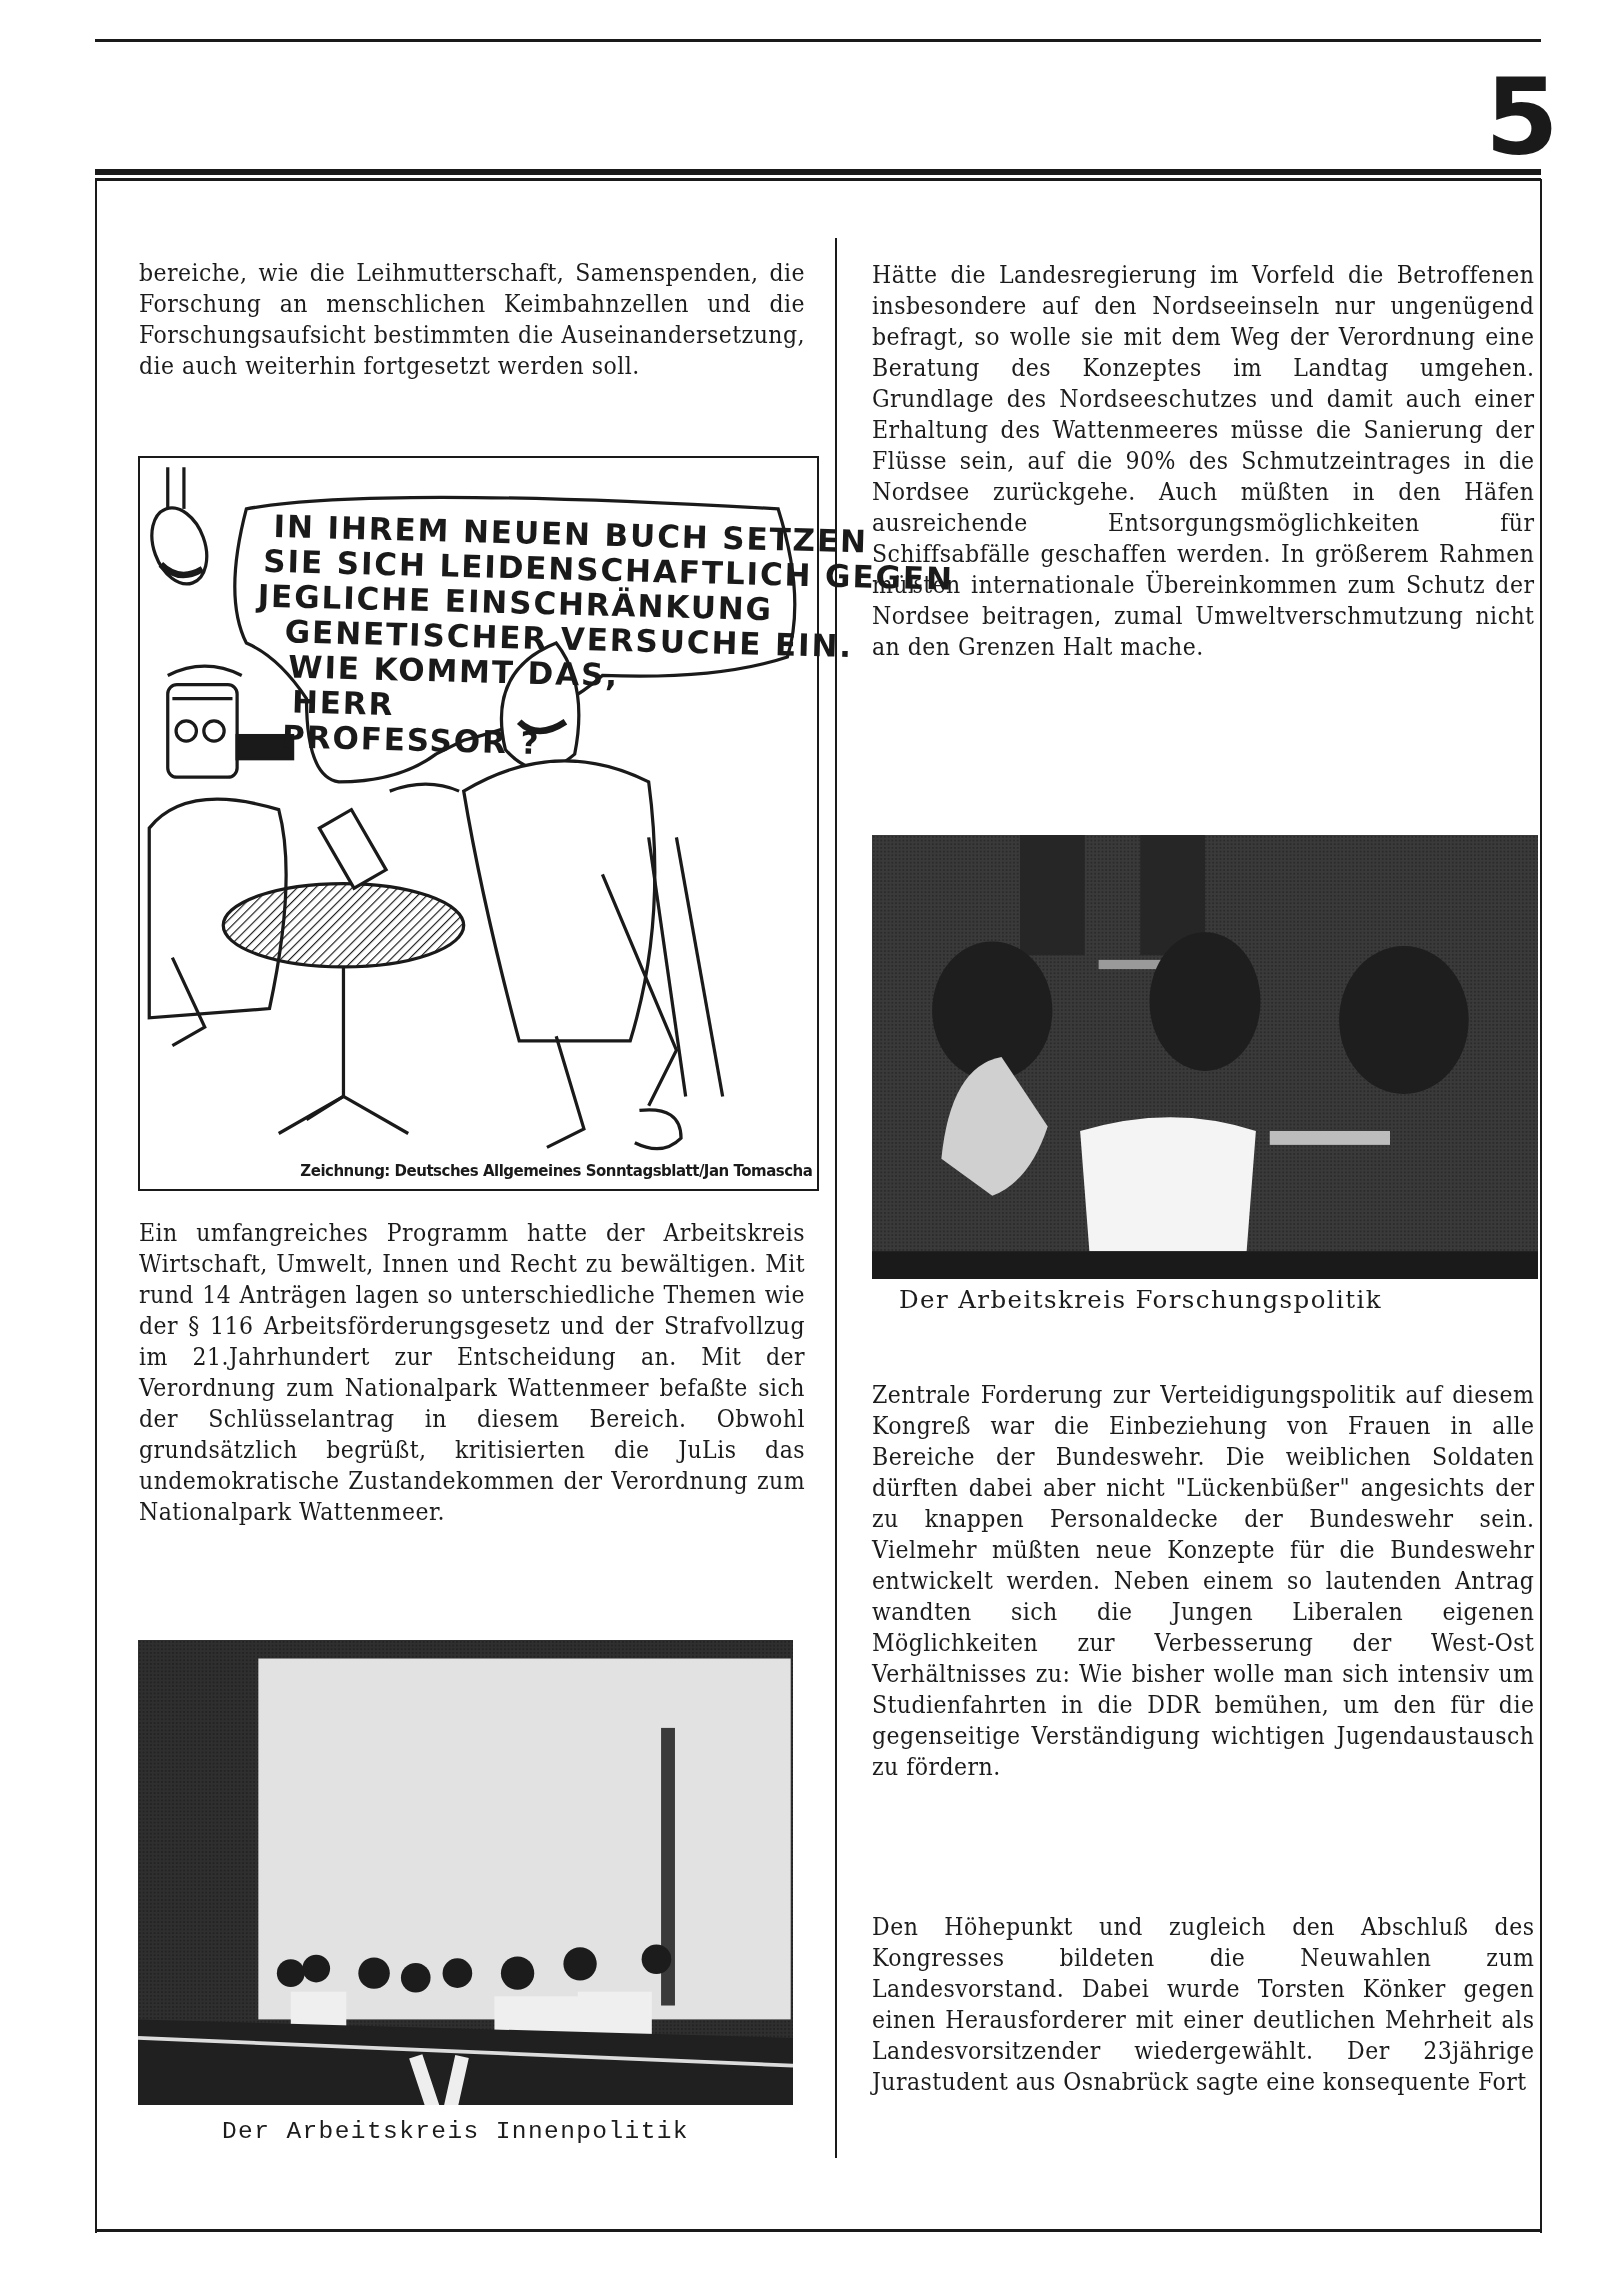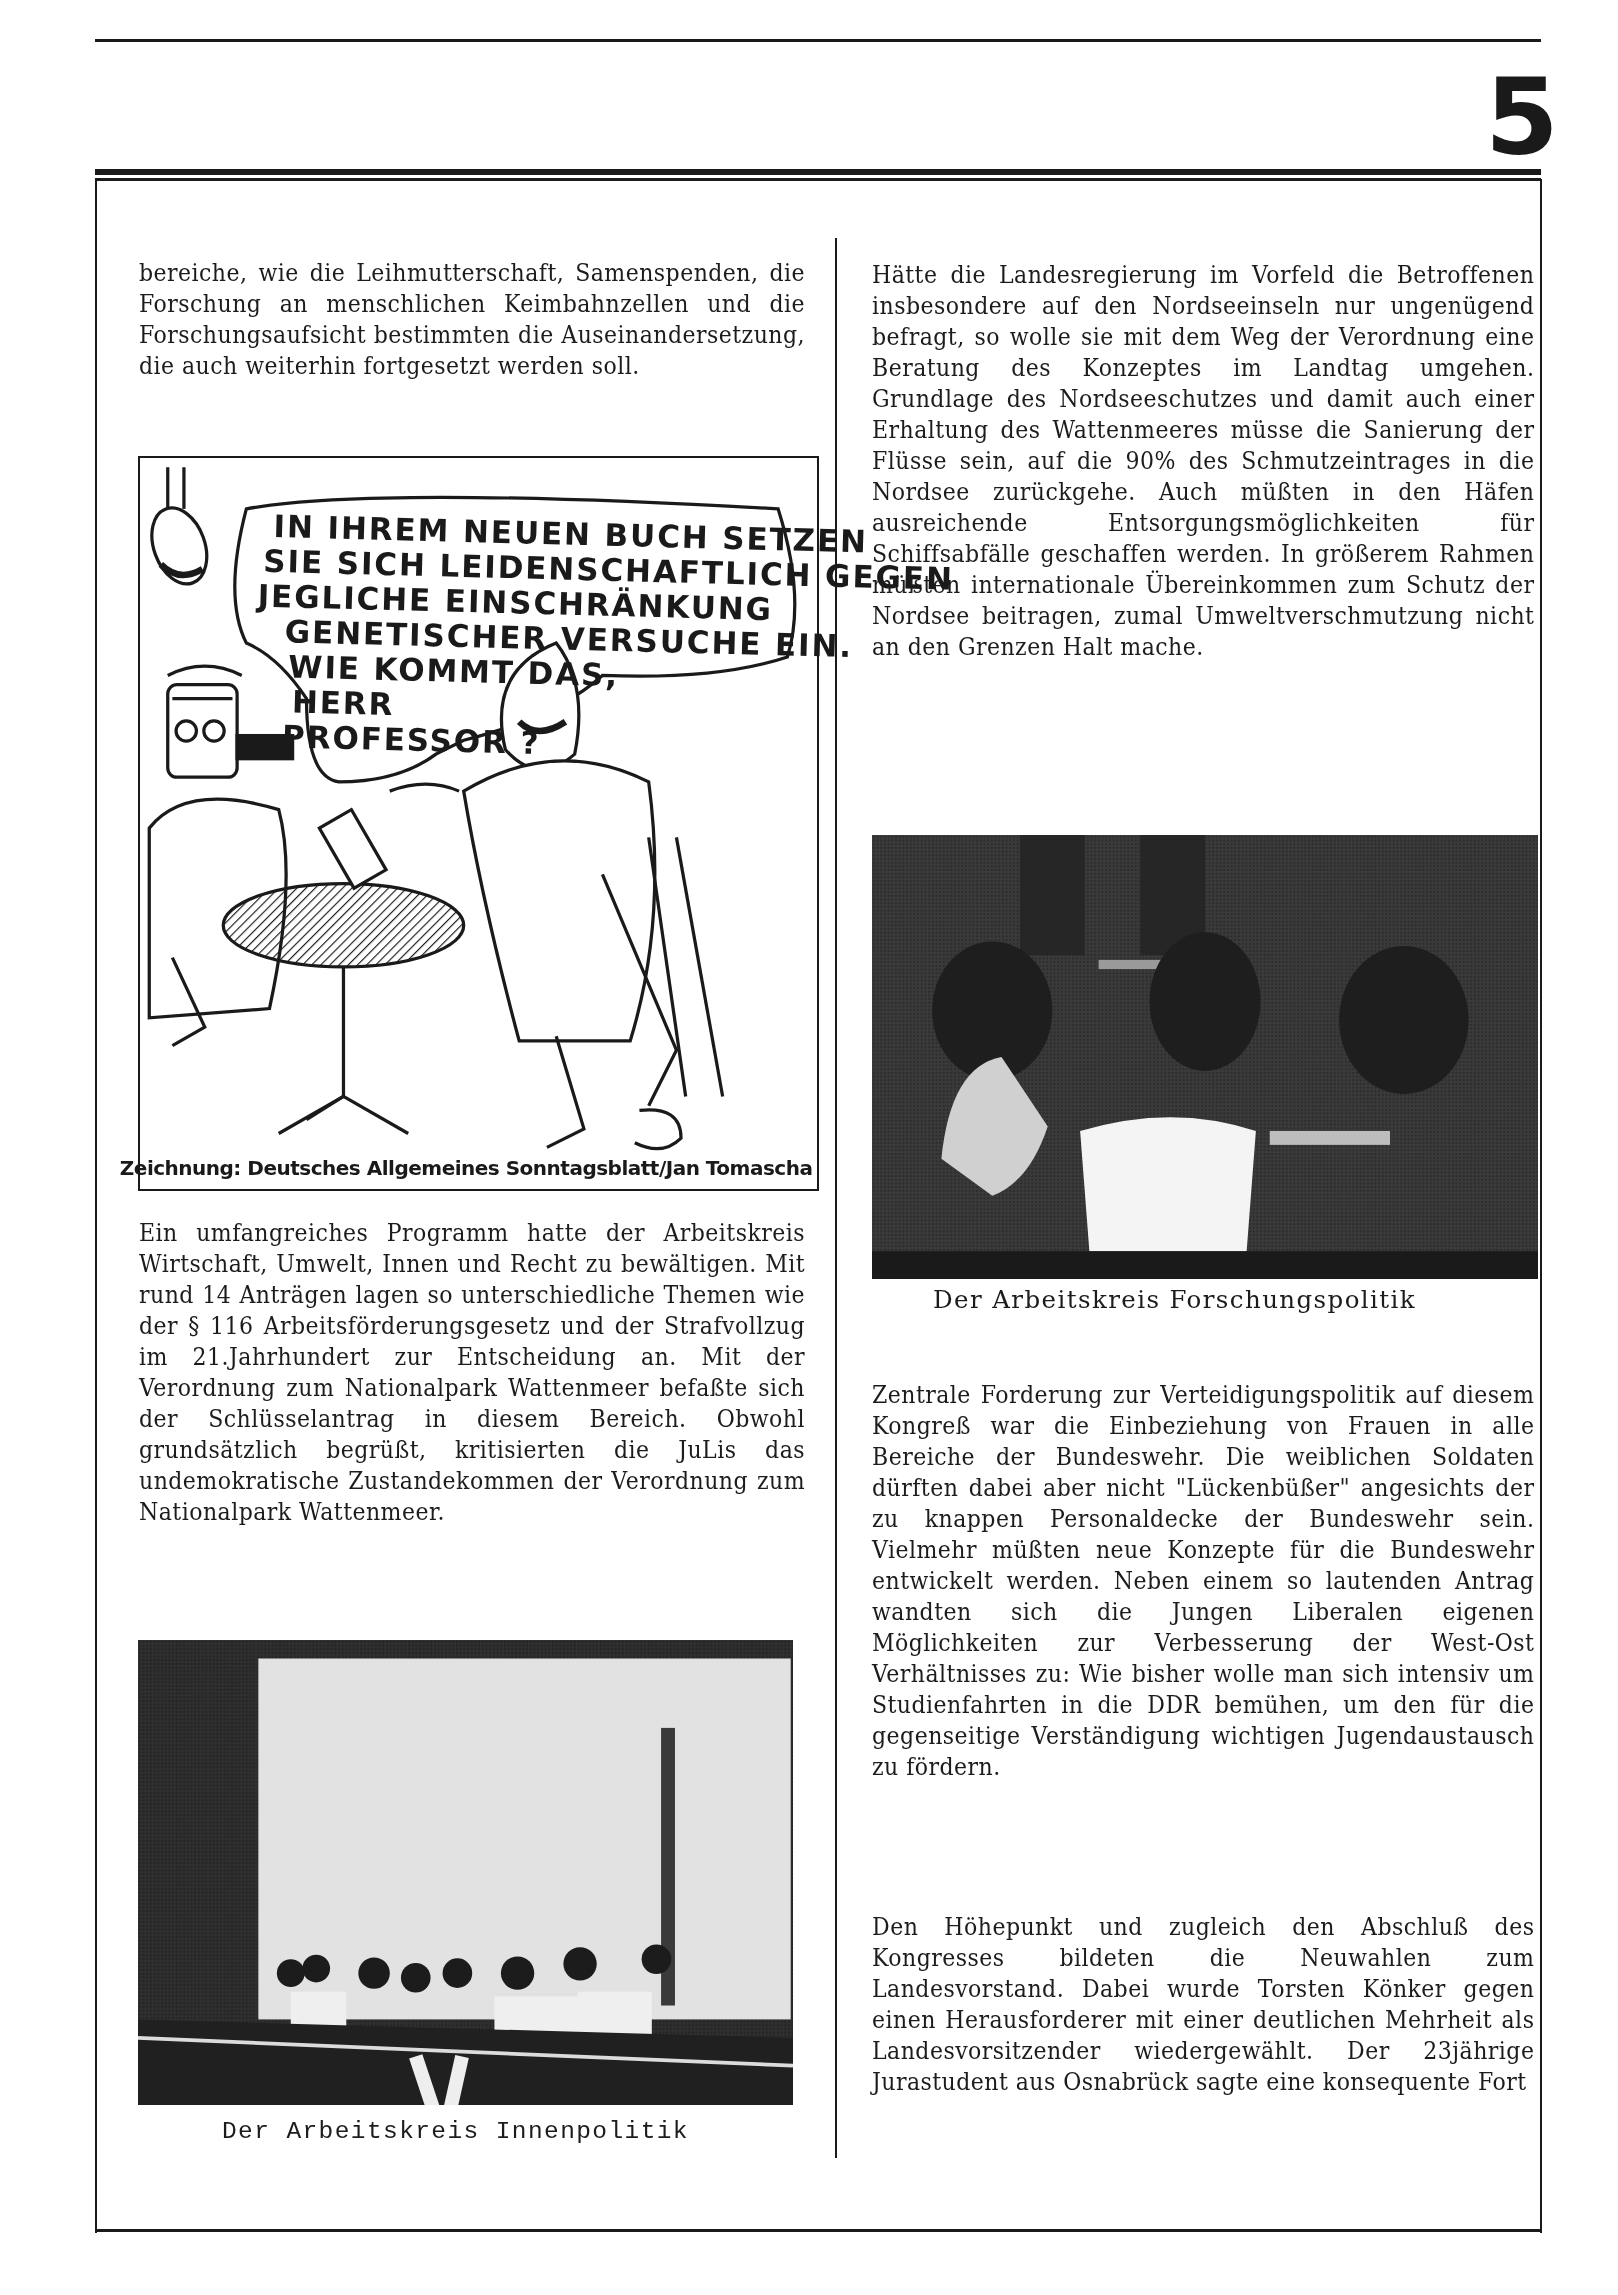--- a/index.html
+++ b/index.html
@@ -9,21 +9,21 @@
   .frame-left { position:absolute; left:95px; top:179px; width:2.3px; height:2054px; background:#1a1a1a; }
   .frame-right { position:absolute; left:1540px; top:179px; width:2.3px; height:2054px; background:#1a1a1a; }
   .col-divider { position:absolute; left:835px; top:238px; width:2.3px; height:1920px; background:#1a1a1a; }
   .para { position:absolute; font-family:"DejaVu Serif", serif; font-size:24.5px; line-height:31px; text-align:justify; text-align-last:left; letter-spacing:0.5px; color:#1c1c1c; margin:0; transform:scaleX(0.9); transform-origin:left top; }
   .col-left { left:139px; width:740px; }
   .col-right { left:872px; width:736px; }
   .caption { position:absolute; font-family:"DejaVu Serif", serif; font-size:24.5px; line-height:31px; letter-spacing:1.4px; color:#1c1c1c; white-space:nowrap; }
   .cartoon-box { position:absolute; left:138px; top:456px; width:677px; height:731px; border:2.3px solid #1a1a1a; background:#ffffff; }
   .bubble-text { position:absolute; left:134px; top:51px; font-family:"DejaVu Sans", sans-serif; font-size:31px; line-height:35px; font-weight:bold; color:#1a1a1a; letter-spacing:1.9px; transform:rotate(1.5deg); transform-origin:left top; }
   .bubble-text div { white-space:nowrap; }
-  .cartoon-credit { position:absolute; right:4.6px; bottom:9.3px; font-family:"DejaVu Sans", sans-serif; font-weight:bold; font-size:20px; color:#1a1a1a; white-space:nowrap; letter-spacing:-0.5px; }
+  .cartoon-credit { position:absolute; right:4.6px; bottom:9.3px; font-family:"DejaVu Sans", sans-serif; font-weight:bold; font-size:15px; color:#1a1a1a; white-space:nowrap; letter-spacing:-0.5px; }
   .photo { position:absolute; background-image: radial-gradient(circle, rgba(0,0,0,0.25) 30%, transparent 31%); background-size:3.7px 3.7px; }
   .photo-right { left:872px; top:835px; width:666px; height:444px; background-color:#3a3a3a; }
   .photo-left { left:138px; top:1640px; width:655px; height:465px; background-color:#2f2f2f; }
   svg.scene { position:absolute; left:0; top:0; width:100%; height:100%; }
 </style>
 </head>
 <body>
 
 <div class="rule" style="left:95px; top:39px; width:1446px; height:3.2px;"></div>
 <div id="page-number">5</div>
@@ -137,17 +137,17 @@
       <ellipse cx="260" cy="380" rx="130" ry="150"></ellipse>
       <ellipse cx="720" cy="360" rx="120" ry="150"></ellipse>
       <ellipse cx="1150" cy="400" rx="140" ry="160"></ellipse>
     </g>
     <path d="M150 700 q20 -200 130 -220 l100 150 q-40 120 -120 150z" fill="#d0d0d0"></path>
     <path d="M450 640 q200 -60 380 0 l-20 260 l-340 0 z" fill="#f4f4f4"></path>
     <rect x="860" y="640" width="260" height="30" fill="#bdbdbd"></rect>
     <path d="M0 900 L1440 900 L1440 960 L0 960 Z" fill="#1a1a1a"></path>
   </svg>
 </div>
-<div class="caption" style="left:933px; top:1284px;">Der Arbeitskreis Forschungspolitik</div>
+<div class="caption" style="left:899px; top:1284px;">Der Arbeitskreis Forschungspolitik</div>
 
 <p class="para col-right" style="top:1379px;">Zentrale Forderung zur Verteidigungspolitik auf diesem Kongreß war die Einbeziehung von Frauen in alle Bereiche der Bundeswehr. Die weiblichen Soldaten dürften dabei aber nicht "Lückenbüßer" angesichts der zu knappen Personaldecke der Bundeswehr sein. Vielmehr müßten neue Konzepte für die Bundeswehr entwickelt werden. Neben einem so lautenden Antrag wandten sich die Jungen Liberalen eigenen Möglichkeiten zur Verbesserung der West-Ost Verhältnisses zu: Wie bisher wolle man sich intensiv um Studienfahrten in die DDR bemühen, um den für die gegenseitige Verständigung wichtigen Jugendaustausch zu fördern.</p>
 <p class="para col-right" style="top:1911px;">Den Höhepunkt und zugleich den Abschluß des Kongresses bildeten die Neuwahlen zum Landesvorstand. Dabei wurde Torsten Könker gegen einen Herausforderer mit einer deutlichen Mehrheit als Landesvorsitzender wiedergewählt. Der 23jährige Jurastudent aus Osnabrück sagte eine konsequente Fort</p>
 
 
 </body></html>

